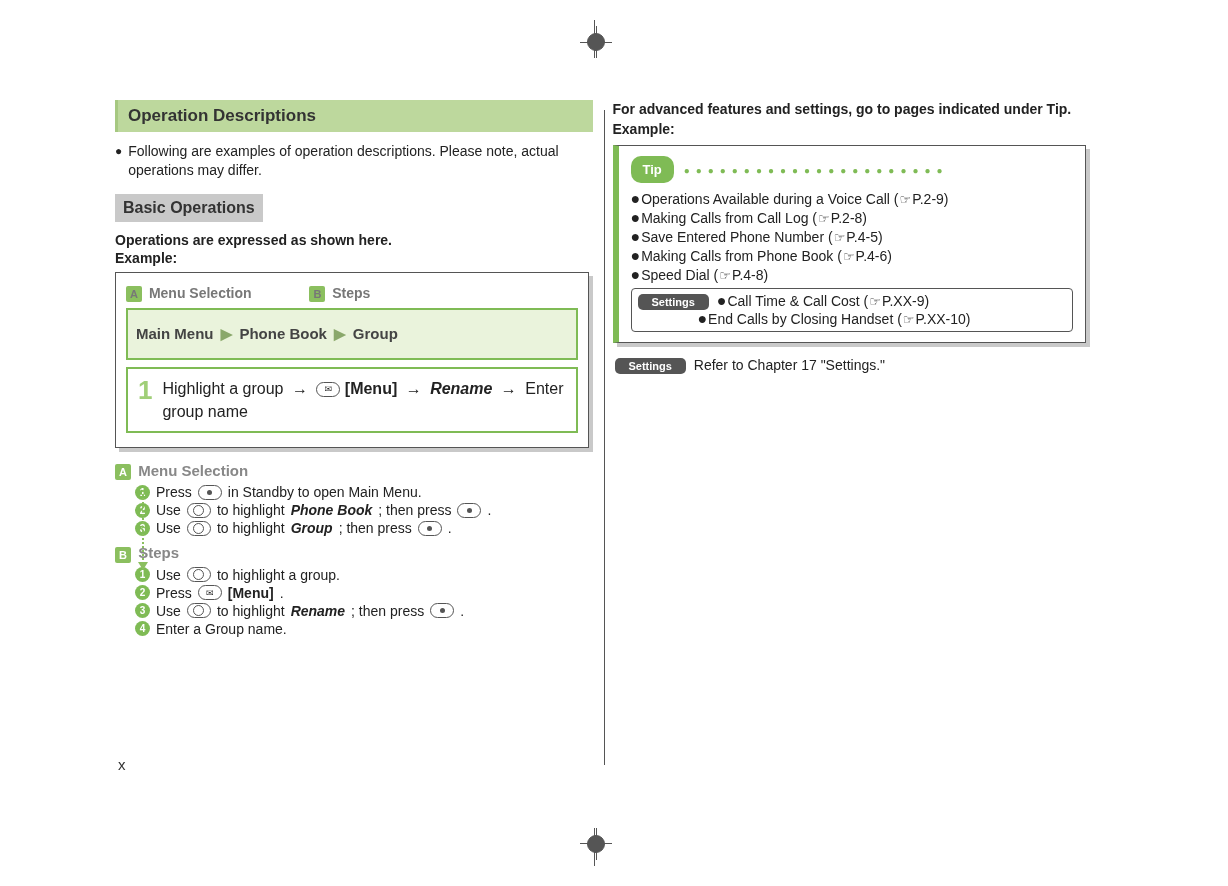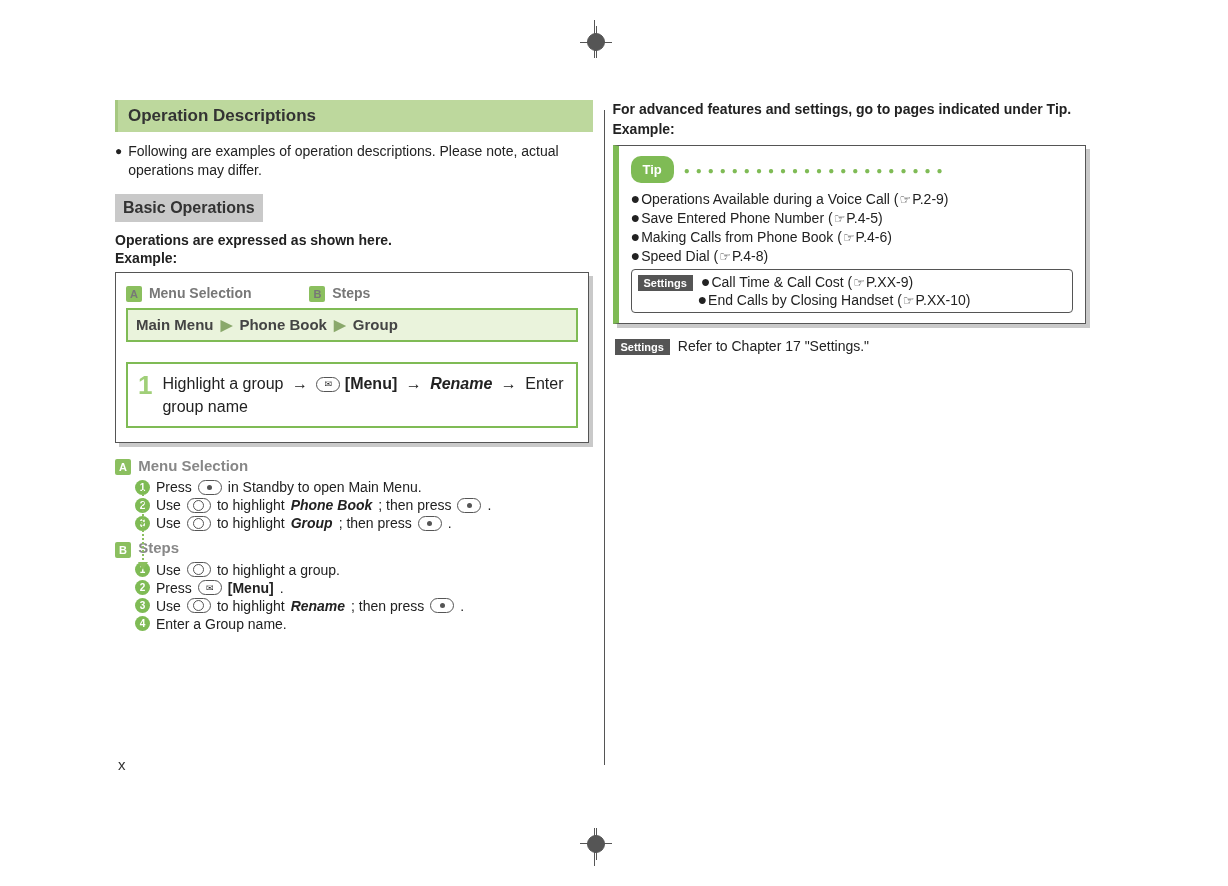--- a/index.html
+++ b/index.html
@@ -66,25 +66,25 @@
   .label-box-a, .label-box-b {
     display: inline-flex; align-items: center; justify-content: center;
     width: 16px; height: 16px; font-size: 11px; font-weight: 700; color: #fff;
     border-radius: 2px; margin-right: 3px; vertical-align: middle;
   }
   .label-box-a { background: #8bbf5f; }
   .label-box-b { background: #8bbf5f; }
   .menubar {
     border: 2px solid #7fbb55;
     background: #eaf3dc;
-    padding: 6px 8px;
+    padding: 15px 8px;
     font-weight: 700;
     color: #444;
     font-size: 15px;
-    margin-bottom: 20px;
+    margin-bottom: 7px;
   }
   .tri { color: #8aa86b; margin: 0 3px; }
   .step-box {
     border: 2px solid #7fbb55;
     padding: 8px 10px;
     display: flex;
     gap: 10px;
     align-items: flex-start;
   }
   .stepnum { font-size: 26px; font-weight: 900; color: #a0cf78; line-height: 1; }
@@ -143,21 +143,21 @@
   .tip-dots {
     display:inline-block; margin-left: 6px;
     letter-spacing: 6px; color:#7fbb55; font-size: 10px;
     vertical-align: middle;
   }
   .tip-line { font-size: 14px; margin: 1px 0; }
   .bullet-b { font-size: 16px; margin-right: 1px; }
   .pointer-icon::before { content:"☞"; font-size: 13px; margin: 0 1px; color:#444; }
   .settings-pill {
     background:#555; color:#fff; font-weight:700;
-    font-size: 11px; padding:2px 6px; border-radius:0;
+    font-size: 11px; padding:2px 14px; border-radius:5px;
     display:inline-block; margin-right:4px;
   }
   .settings-frame {
     border: 1.6px solid #555;
     border-radius: 4px;
     padding: 3px 6px 3px 6px;
     margin-top: 4px;
   }
   .settings-ref { margin: 14px 0 0 2px; font-size: 14px; }
 
@@ -308,20 +308,21 @@
   <div class="col">
     <div class="bold" style="line-height:1.35; margin-bottom:2px;">For advanced features and settings, go to pages indicated under Tip.</div>
     <div class="bold" style="margin-bottom:6px;">Example:</div>
 
     <div class="tip-box">
       <div>
         <span class="tip-label">Tip</span>
         <span class="tip-dots">●●●●●●●●●●●●●●●●●●●●●●</span>
       </div>
       <div class="tip-line"><span class="bullet-b">●</span><span>Operations Available during a Voice Call (</span><span class="pointer-icon"></span><span>P.2-9</span><span>)</span></div>
+      <div class="tip-line"><span class="bullet-b">●</span><span>Making Calls from Call Log (</span><span class="pointer-icon"></span><span>P.2-8</span><span>)</span></div>
       <div class="tip-line"><span class="bullet-b">●</span><span>Save Entered Phone Number (</span><span class="pointer-icon"></span><span>P.4-5</span><span>)</span></div>
       <div class="tip-line"><span class="bullet-b">●</span><span>Making Calls from Phone Book (</span><span class="pointer-icon"></span><span>P.4-6</span><span>)</span></div>
       <div class="tip-line"><span class="bullet-b">●</span><span>Speed Dial (</span><span class="pointer-icon"></span><span>P.4-8</span><span>)</span></div>
 
       <div class="settings-frame">
         <span class="settings-pill">Settings</span>
         <span class="tip-line"><span class="bullet-b">●</span><span>Call Time &amp; Call Cost (</span><span class="pointer-icon"></span><span>P.XX-9</span><span>)</span></span><br>
         <span style="display:inline-block; width:56px;"></span>
         <span class="tip-line"><span class="bullet-b">●</span><span>End Calls by Closing Handset (</span><span class="pointer-icon"></span><span>P.XX-10</span><span>)</span></span>
       </div>

